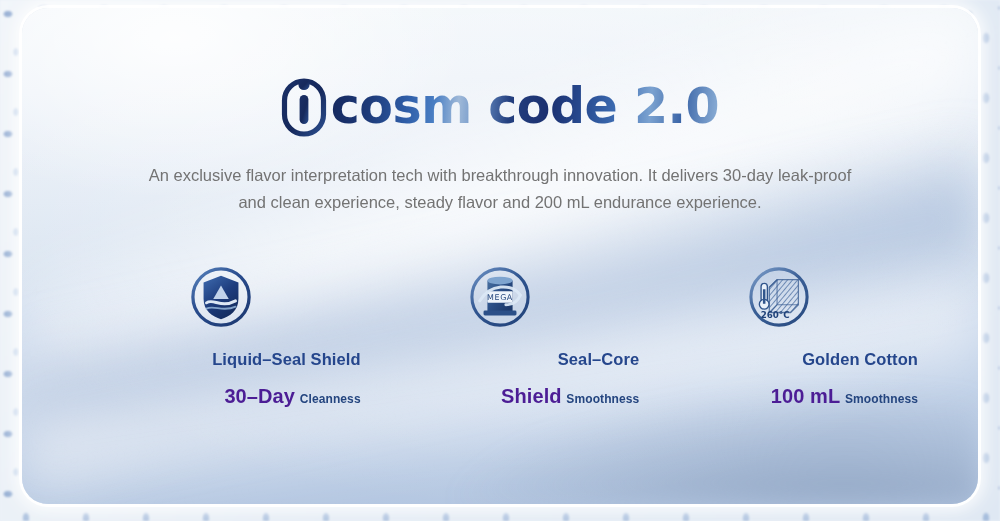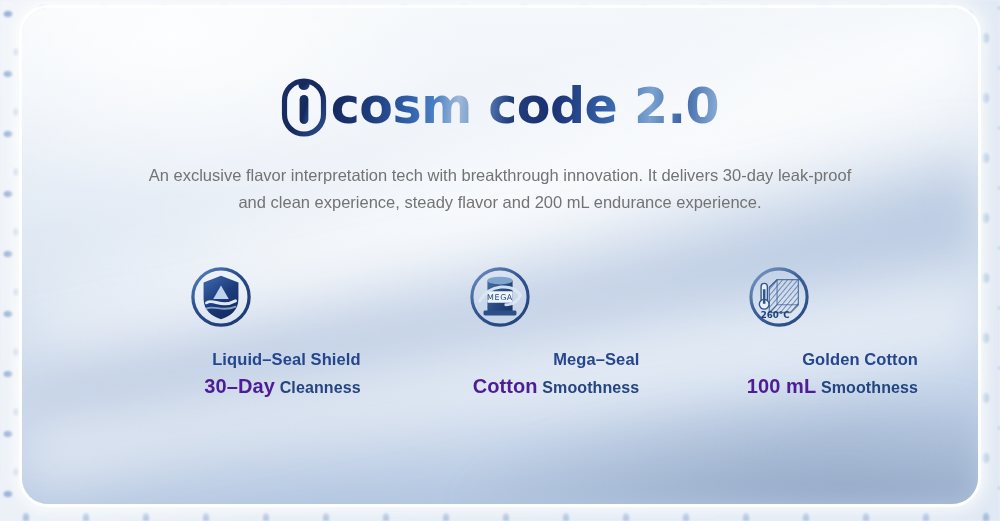--- a/index.html
+++ b/index.html
@@ -97,25 +97,25 @@
 
   
   .features{
     position:absolute;left:60px;right:60px;top:258px;
     display:flex;justify-content:space-between;
   }
   .feature{width:290px;text-align:right;}
   .ficon{width:62px;height:62px;margin:0 auto 22px;display:block;}
   .ftitle{
     font-size:16.5px;font-weight:bold;color:#25468c;
-    letter-spacing:.1px;margin-bottom:6px;
+    letter-spacing:.1px;margin-bottom:16px;
   }
   .fsub{font-size:16.5px;color:#1d3566;letter-spacing:.1px;}
   .fsub .lead{font-size:20px;font-weight:bold;color:#4c1d95;}
-  .fsub .tail{font-size:16px;font-weight:bold;color:#24457f;}
+  .fsub .tail{font-size:12px;font-weight:bold;color:#24457f;}
 </style>
 </head>
 <body>
 
 <div class="stage">
 
   <div class="speckle"></div>
 
   <div class="card">
     <div class="bg bg-base"></div>
@@ -194,23 +194,23 @@
             </defs>
             <circle cx="32" cy="32" r="29" fill="none" stroke="url(#ring2)" stroke-width="3.2"></circle>
             <path d="M19 15 H45 V47 H19 Z" fill="url(#core2)"></path>
             <ellipse cx="32" cy="15" rx="13" ry="4" fill="#7ea4cf"></ellipse>
             <rect x="15" y="46" width="34" height="5" rx="1.5" fill="#2b4f88"></rect>
             <rect x="19" y="26" width="26" height="12" rx="1" fill="#eef4fb"></rect>
             <text x="32" y="35" font-size="8.2" font-family="DejaVu Sans, sans-serif" fill="#27497f" text-anchor="middle" letter-spacing="0.6">MEGA</text>
             <path d="M11 36 C22 18 44 18 53 30" fill="none" stroke="#dbe8f6" stroke-width="3" stroke-linecap="round" opacity=".95"></path>
             <path d="M53 30 C50 37 44 40 38 40" fill="none" stroke="#dbe8f6" stroke-width="3" stroke-linecap="round" opacity=".95"></path>
           </svg>
-          <div class="ftitle">Mega–Seal</div>
+          <div class="ftitle">Seal–Core</div>
           <div class="fsub">
-            <span class="lead">Cotton</span>
+            <span class="lead">Shield</span>
             <span class="tail">Smoothness</span>
           </div>
         </div>
 
         <div class="feature">
           <svg class="ficon" viewBox="0 0 64 64">
             <defs>
               <linearGradient id="ring3" x1="0" y1="0" x2="0.8" y2="1">
                 <stop offset="0%" stop-color="#7fa0cb"></stop>
                   <stop offset="50%" stop-color="#3a5f96"></stop>

